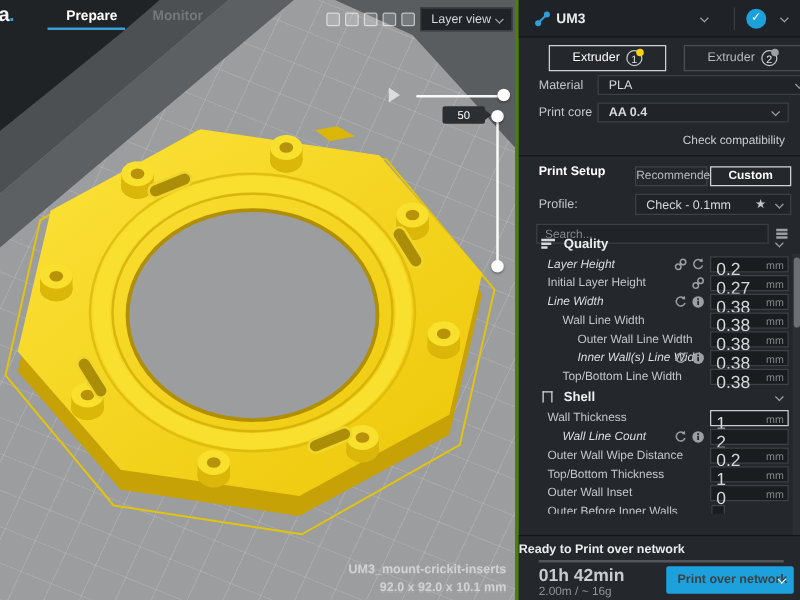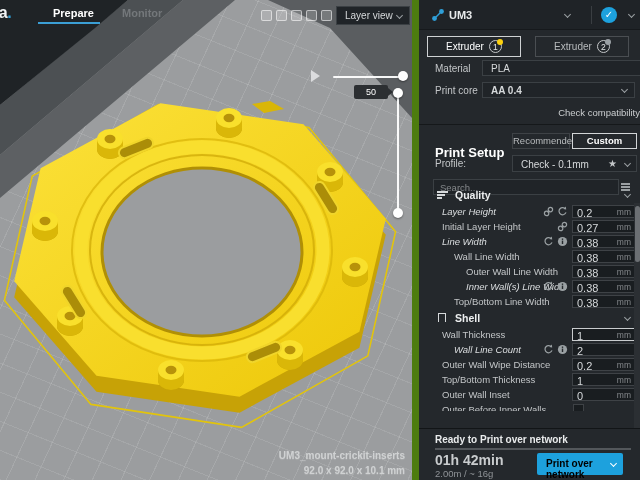--- a/index.html
+++ b/index.html
@@ -51,45 +51,45 @@
   .play-btn{position:absolute;left:311px;top:70px;width:0;height:0;border-left:9px solid rgba(230,232,233,.85);border-top:6px solid transparent;border-bottom:6px solid transparent;}
   .vslider-track{position:absolute;left:397px;top:92px;width:2px;height:121px;background:rgba(255,255,255,.95);}
   .v-handle-top{position:absolute;left:393px;top:88px;width:10px;height:10px;border-radius:50%;background:#fff;box-shadow:0 1px 2px rgba(0,0,0,.4);}
   .v-handle-bottom{position:absolute;left:393px;top:208px;width:10px;height:10px;border-radius:50%;background:#fff;box-shadow:0 1px 2px rgba(0,0,0,.4);}
   .layer-tag{position:absolute;left:354px;top:85px;width:34px;height:14px;background:#2c2f32;border-radius:2px;color:#fff;font-size:9px;text-align:center;line-height:14px;}
   .layer-tag:after{content:"";position:absolute;right:-5px;top:3px;border-left:5px solid #2c2f32;border-top:4px solid transparent;border-bottom:4px solid transparent;}
 
   .model-info{position:absolute;right:7px;top:448px;text-align:right;color:#d0d2d3;font-size:10px;font-weight:bold;text-shadow:0 1px 1px rgba(255,255,255,.15);line-height:15px;}
 
   
-  .panel{position:absolute;left:412px;top:0;width:228px;height:480px;background:#24282c;border-left:7px solid #4d7c0f;}
+  .panel{position:absolute;left:412px;top:0;width:228px;height:480px;background:#24282c;border-left:3px solid #4d7c0f;}
   .phead{position:absolute;left:0;top:0;width:100%;height:30px;background:#1f2327;border-bottom:1px solid #16191c;}
   .phead .pname{position:absolute;left:30px;top:9px;font-size:11px;font-weight:bold;color:#e9ebec;}
   .phead .chev1{left:146px;top:12px;}
   .phead .vdiv{position:absolute;left:172px;top:6px;width:1px;height:18px;background:#3a3e42;}
   .check-circle{position:absolute;left:182px;top:7px;width:16px;height:16px;border-radius:50%;background:#1da1dd;color:#fff;font-size:10px;font-weight:bold;text-align:center;line-height:16px;}
   .phead .chev2{left:210px;top:12px;}
 
-  .ext-tabs{position:absolute;left:8px;top:36px;width:202px;height:21px;display:flex;gap:14px;}
+  .ext-tabs{position:absolute;left:24px;top:36px;width:202px;height:21px;display:flex;gap:14px;}
   .ext-tab{position:relative;flex:1;border:1px solid #4a4e52;background:#24282c;display:flex;align-items:center;justify-content:center;gap:5px;color:#b7babc;font-size:10px;}
   .ext-tab.active{border:1px solid #cfd2d4;color:#fff;}
   .ext-circ{position:relative;width:13px;height:13px;border:1px solid #c4c7c9;border-radius:50%;font-size:8.5px;text-align:center;line-height:13px;color:#e4e6e7;}
   .ext-dot{position:absolute;right:-2px;top:-2px;width:6px;height:6px;border-radius:50%;}
 
   .lblrow{position:absolute;left:16px;font-size:10px;color:#c3c6c8;}
   .mat-select{left:63px;top:60px;width:172px;height:16px;padding-left:24px;}
   .mat-select .chev{right:7px;top:4px;}
   .mat-select .txt{top:2px;}
   .core-select{left:63px;top:82px;width:153px;height:16px;font-weight:bold;}
   .core-select .chev{right:7px;top:4px;}
   .core-select .txt{top:2px;}
-  .check-compat{position:absolute;right:0;top:107px;font-size:9.5px;color:#cbced0;}
+  .check-compat{position:absolute;right:12px;top:107px;font-size:9.5px;color:#cbced0;}
   .hdiv{position:absolute;left:0;top:124px;width:100%;height:1px;background:#15181a;}
 
-  .ps-title{position:absolute;left:16px;top:145px;font-size:13px;font-weight:bold;color:#fff;text-align:center;}
+  .ps-title{position:absolute;left:16px;top:132px;font-size:10px;font-weight:bold;color:#fff;text-align:center;}
   .seg{position:absolute;top:133px;height:16px;font-size:9.5px;text-align:center;background:#24282c;}
   .seg-rec{left:93px;width:58px;border:1px solid #3e4246;color:#b9bcbe;line-height:14px;}
   .seg-cus{left:153px;width:65px;border:1px solid #d2d5d7;color:#fff;font-weight:bold;line-height:14px;}
   .prof-select{left:93px;top:155px;width:125px;height:17px;}
   .prof-select .txt{top:3px;}
   .prof-select .star{position:absolute;right:19px;top:2px;color:#c3c6c8;font-size:10px;}
   .prof-select .chev{right:6px;top:5px;}
   .search-box{position:absolute;left:14px;top:179px;width:186px;height:16px;background:#202428;border:1px solid #3b4044;color:#d6d9db;font-size:9.5px;padding:0 6px;outline:none;}
   .search-box::placeholder{color:#84888b;}
   .filter-icon{position:absolute;right:10px;top:183px;width:9px;}
@@ -103,33 +103,33 @@
   .icon-quality i{display:block;height:1.5px;background:#d6d9db;margin-bottom:1.5px;}
   .icon-quality i:nth-child(2){width:8px;}
   .icon-quality i:nth-child(3){width:5px;}
   .icon-shell{position:absolute;left:19px;top:4px;width:8px;height:9px;border:1.5px solid #d6d9db;border-bottom:none;}
   .row{position:relative;height:15px;}
   .row .lbl{position:absolute;top:1.5px;font-size:9.5px;color:#c3c6c8;white-space:nowrap;}
   .row .lbl.it{font-style:italic;color:#dbdee0;}
   .row .ricons{position:absolute;right:78px;top:2px;display:flex;gap:3px;align-items:center;}
   .row .vbox{position:absolute;right:11px;top:0.5px;width:63px;height:13px;background:#191d20;border:1px solid #3e4246;}
   .row .vbox.focus{border-color:#c9ccce;}
-  .row .vbox .v{position:absolute;left:4px;top:1px;font-size:11px;color:#d6d9db;}
+  .row .vbox .v{position:absolute;left:4px;top:1px;font-size:14px;color:#d6d9db;}
   .row .vbox .u{position:absolute;right:3px;top:1.5px;font-size:8.5px;color:#84888b;}
   .row .cbox{position:absolute;right:62px;top:1.5px;width:11px;height:11px;background:#191d20;border:1px solid #3e4246;}
 
   .scrollbar{position:absolute;right:0;top:203px;width:6px;height:225px;background:#2b2f33;}
   .scrollthumb{position:absolute;left:0.5px;top:3px;width:5px;height:56px;background:#6b6f73;border-radius:3px;}
 
   .pfoot{position:absolute;left:0;top:428px;width:100%;height:52px;background:#24282c;border-top:1px solid #121517;}
-  .pfoot .status{position:absolute;left:16px;top:5px;font-size:10px;font-weight:bold;color:#e9ebec;}
+  .pfoot .status{position:absolute;left:0;top:5px;font-size:10px;font-weight:bold;color:#e9ebec;}
   .pfoot .line{position:absolute;left:16px;top:19px;width:196px;height:2px;background:#53575b;}
   .pfoot .time{position:absolute;left:16px;top:23px;font-size:14px;font-weight:bold;color:#c9ccce;}
   .pfoot .usage{position:absolute;left:16px;top:39px;font-size:9.5px;color:#8f9397;}
-  .print-btn{position:absolute;left:118px;top:24px;width:86px;height:22px;background:#1da1dd;border-radius:2px;color:#000000;}
+  .print-btn{position:absolute;left:118px;top:24px;width:102px;height:22px;background:#1da1dd;border-radius:2px;color:#404040;}
   .print-btn .txt{position:absolute;left:9px;top:5px;font-size:10px;font-weight:bold;}
   .print-btn .chev{right:7px;top:8px;border-color:#fff;}
 </style>
 </head>
 <body>
 
 <div class="app">
 
   <div class="viewport">
     <div class="decor">

